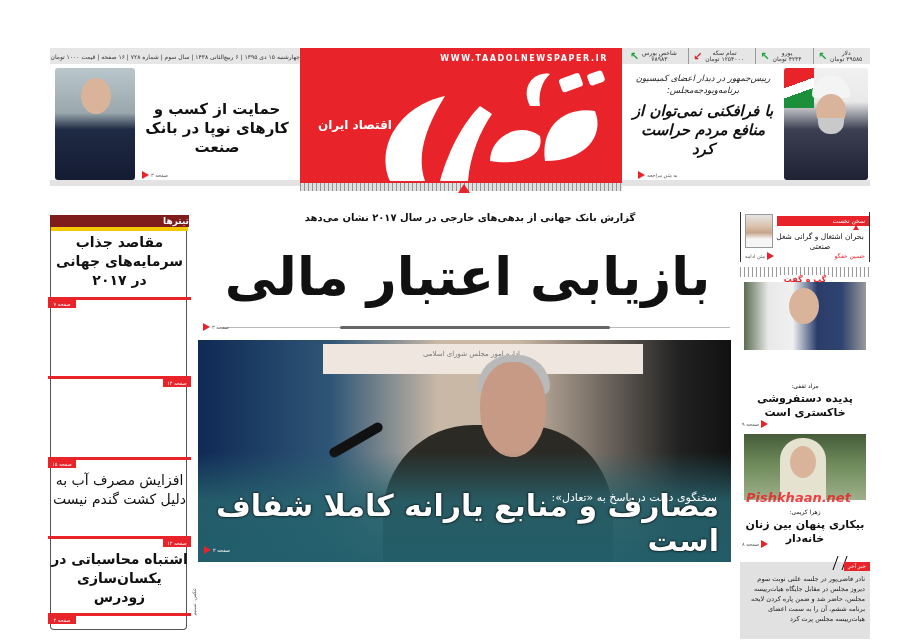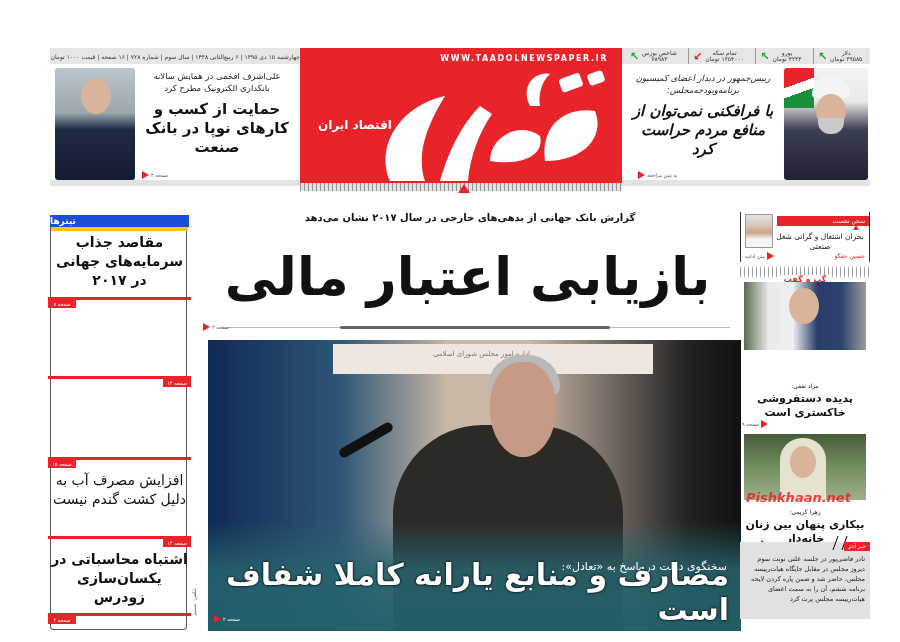--- a/index.html
+++ b/index.html
@@ -41,37 +41,37 @@
   .pageref .tri { width: 0; height: 0; border-top: 4px solid transparent; border-bottom: 4px solid transparent; border-left: 7px solid #e9232a; }
 
   
   .subkicker { position: absolute; left: 200px; top: 212px; width: 540px; text-align: center; font-size: 10px; font-weight: bold; }
   .main-headline { position: absolute; left: 200px; top: 232px; width: 535px; text-align: center; font-size: 52px; font-weight: 900; line-height: 90px; letter-spacing: -1px; }
   .main-rule { position: absolute; left: 222px; top: 327px; width: 508px; height: 1px; background: #bbb; }
   .main-rule-thick { position: absolute; left: 340px; top: 326px; width: 270px; height: 3px; background: #666; border-radius: 2px; }
   .mainref { left: 203px; top: 323px; }
 
   
-  .mainphoto { position: absolute; left: 208px; top: 340px; width: 533px; height: 291px; overflow: hidden;
+  .mainphoto { position: absolute; left: 198px; top: 340px; width: 533px; height: 222px; overflow: hidden;
                background: linear-gradient(90deg, #0f2a55 0%, #2f5676 25%, #c9b8a6 45%, #c9b8a6 60%, #222 90%, #111 100%); }
   .mainphoto .banner { position: absolute; left: 125px; top: 4px; width: 320px; height: 30px; background: #efe7df; }
   .mainphoto .banner-text { position: absolute; left: 225px; top: 10px; font-size: 7px; color: #777; }
   .mainphoto .person { position: absolute; left: 185px; top: 85px; width: 230px; height: 210px; background: #2b2a25; border-radius: 90px 90px 0 0; }
   .mainphoto .head { position: absolute; left: 282px; top: 22px; width: 66px; height: 95px; border-radius: 45% 45% 50% 50%; background: #c69a84; }
   .mainphoto .hair { position: absolute; left: 280px; top: 15px; width: 72px; height: 40px; border-radius: 40px 40px 10px 10px; background: #b9b9b9; }
   .mainphoto .mic { position: absolute; left: 128px; top: 95px; width: 60px; height: 10px; background: #111; transform: rotate(-30deg); border-radius: 5px; }
   .mainphoto .overlay { position: absolute; left: 0; bottom: 0; width: 100%; height: 110px; background: linear-gradient(180deg, rgba(40,90,100,0) 0%, rgba(40,100,110,.85) 45%, rgba(34,96,108,.95) 100%); }
   .mainphoto .cap-kicker { position: absolute; right: 14px; bottom: 58px; color: #fff; font-size: 11px; }
   .mainphoto .cap-headline { position: absolute; right: 12px; bottom: 4px; color: #fff; font-size: 30px; font-weight: 900; text-shadow: 0 0 3px #000, 0 0 1px #000; }
   .mainphoto .cap-ref { position: absolute; left: 6px; bottom: 8px; color: #fff; font-size: 5px; display: flex; align-items: center; gap: 2px; }
   .photo-credit { position: absolute; left: 191px; top: 588px; font-size: 5px; color: #555; writing-mode: vertical-rl; transform: rotate(180deg); }
 
   
   .leftcol { position: absolute; left: 50px; top: 215px; width: 137px; height: 415px; border: 1px solid #555; border-top: none; border-radius: 0 0 4px 4px; background: #fff; }
-  .leftcol .colhead { position: absolute; top: 0; left: -1px; width: 139px; height: 12px; background: #1d4ed8; color: #fff; text-align: left; font-size: 9px; font-weight: bold; line-height: 12px; }
+  .leftcol .colhead { position: absolute; top: 0; left: -1px; width: 139px; height: 12px; background: #7f1d1d; color: #fff; text-align: right; font-size: 9px; font-weight: bold; line-height: 12px; }
   .leftcol .colhead-under { position: absolute; top: 12px; left: 0; width: 137px; height: 4px; background: #f6c800; }
   .l-item { position: absolute; left: 0; width: 137px; text-align: center; font-weight: bold; }
   .l-item .t { font-size: 14px; line-height: 19px; }
   .l-item.light .t { font-weight: normal; }
   .l-sep { position: absolute; left: -3px; width: 143px; height: 3px; background: #e9232a; }
   .l-tab { position: absolute; height: 8px; width: 28px; background: #e9232a; color: #fff; font-size: 5px; line-height: 8px; text-align: center; }
 
   
   .rightcol { position: absolute; left: 740px; top: 212px; width: 130px; }
   .opinion { position: absolute; left: 0; top: 0; width: 130px; height: 50px; border-left: 1px solid #333; border-right: 1px solid #333; }
@@ -84,21 +84,21 @@
   .interview-head { position: absolute; left: 0; top: 55px; width: 130px; height: 10px; background: repeating-linear-gradient(90deg,#999 0 1px, transparent 1px 4px); text-align: center; }
   .interview-head span { background: #fff; color: #e9232a; font-size: 8px; font-weight: bold; padding: 0 4px; line-height: 10px; }
   .int-photo1 { position: absolute; left: 4px; top: 70px; width: 122px; height: 68px; background: linear-gradient(90deg,#5a6c52 0%, #e9e9e9 20%, #f0f0f0 40%, #2a3d6a 60%, #2f4371 80%, #9a9a9a 100%); }
   .int-photo1 .face { left: 45px; top: 6px; width: 30px; height: 36px; }
   .int-by { position: absolute; left: 0; width: 130px; text-align: center; font-size: 6px; }
   .int-title { position: absolute; left: 0; width: 130px; text-align: center; font-size: 11px; font-weight: bold; line-height: 14px; }
   .int-photo2 { position: absolute; left: 4px; top: 222px; width: 122px; height: 66px; background: linear-gradient(180deg,#465c3a 0%, #6e8a5a 45%, #9fb08a 100%); }
   .int-photo2 .face { left: 46px; top: 12px; width: 26px; height: 32px; }
   .int-photo2 .scarf { position: absolute; left: 36px; top: 4px; width: 46px; height: 62px; border-radius: 22px 22px 0 0; background: #e6e2d0; }
   .watermark { position: absolute; left: 20px; top: 280px; font-size: 13px; font-weight: bold; color: #e9232a; opacity: .85; font-style: italic; }
-  .shortnews { position: absolute; left: 0; top: 330px; width: 130px; height: 77px; background: #e1e1e1; }
+  .shortnews { position: absolute; left: 0; top: 350px; width: 130px; height: 77px; background: #e1e1e1; }
   .shortnews .tag { position: absolute; right: 0; top: 0; width: 26px; height: 9px; background: #e9232a; color: #fff; font-size: 5.5px; text-align: center; line-height: 9px; }
   .shortnews .text { position: absolute; right: 5px; top: 12px; width: 120px; font-size: 6.5px; line-height: 10px; text-align: right; color: #222; }
   .pin { position: absolute; left: 95px; top: -6px; width: 10px; height: 14px; border-left: 1px solid #000; border-right: 1px solid #000; transform: skewX(-20deg); }
 </style>
 </head>
 <body>
 
 <div class="infobar left rtl">
   <span>چهارشنبه ۱۵ دی ۱۳۹۵ | ۶ ربیع‌الثانی ۱۴۳۸ | سال سوم | شماره ۷۲۸ | ۱۶ صفحه | قیمت ۱۰۰۰ تومان | Vol.3 | No.728 | Wed. January 4.2017</span>
 </div>
@@ -147,21 +147,20 @@
     <path d="M160 40 C 150 20, 165 5, 180 8 C 172 15, 168 28, 170 40 Z" fill="#fff"></path>
   </svg>
 </div>
 <div class="ruler"></div>
 <div class="ruler-marker"></div>
 
 <div class="topbox left">
   <div class="photo photo-ph-suit" style="left:5px;top:2px;width:80px;height:112px;">
     <div class="face" style="left:26px;top:10px;width:30px;height:36px;"></div>
   </div>
-  <div class="kicker rtl" style="left:92px;top:4px;width:150px;">علی‌اشرف افخمی در همایش سالانه بانکداری الکترونیک مطرح کرد</div>
   <div class="headline rtl" style="left:92px;top:34px;width:150px;">حمایت از کسب و کارهای نوپا در بانک صنعت</div>
   <div class="pageref" style="left:92px;top:105px;">
     <span class="tri"></span>
     <span>صفحه ۳</span>
   </div>
 </div>
 
 <div class="topbox right">
   <div class="photo photo-ph-cleric" style="left:162px;top:2px;width:84px;height:112px;">
     <div style="position:absolute;left:0;top:0;width:30px;height:40px;background:linear-gradient(160deg,#e9232a 0 40%, #fff 40% 60%, #1b8f3a 60%);"></div>

